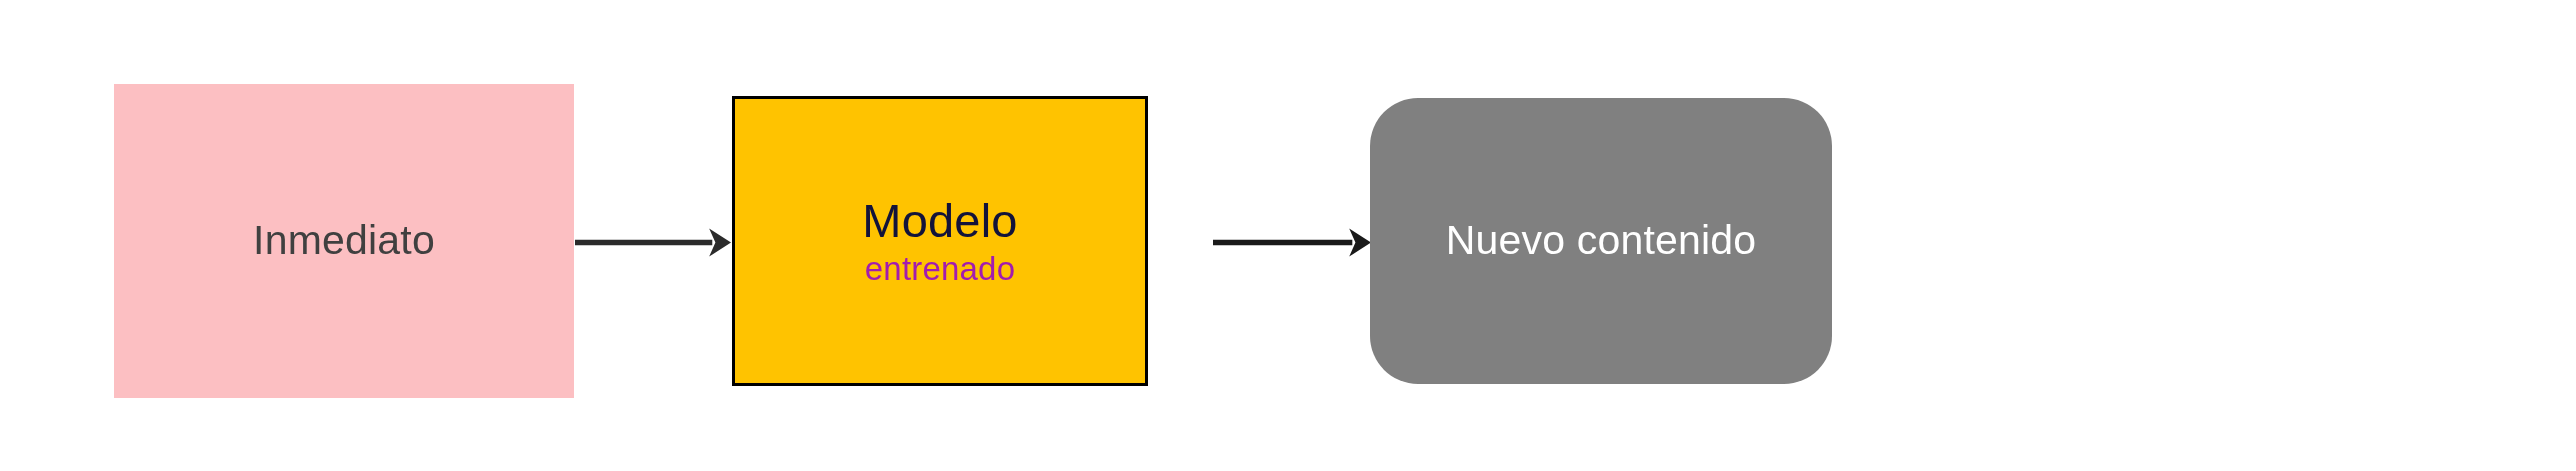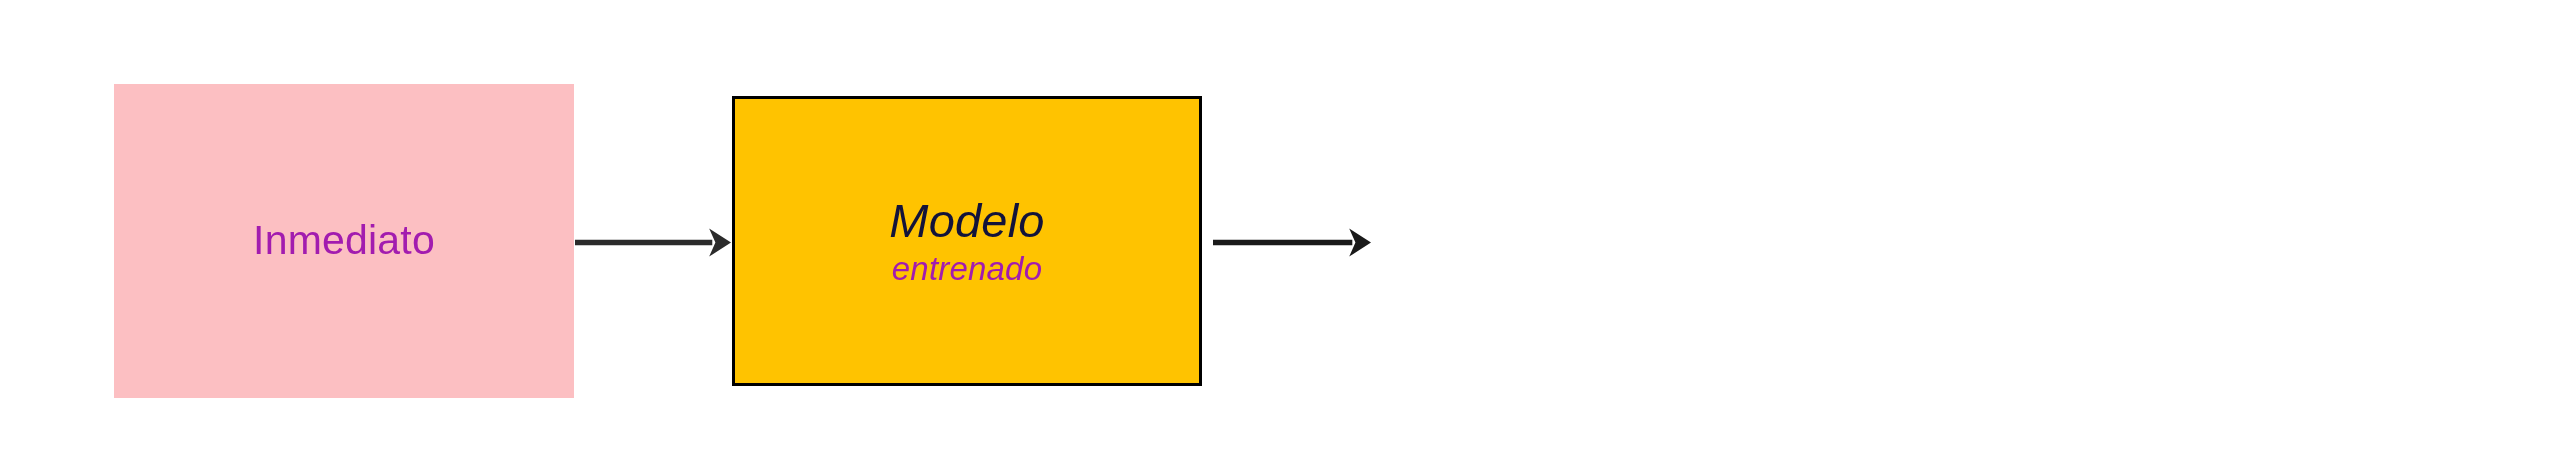--- a/index.html
+++ b/index.html
@@ -31,32 +31,31 @@
   #node-prompt {
     left: 114px;
     top: 84px;
     width: 460px;
     height: 314px;
     background: #fcbfc2;
     border: none;
   }
   #node-prompt .label-main {
     font-size: 41px;
-    color: #a21caf;
+    color: #404040;
     letter-spacing: 0.2px;
   }
   
   #node-model {
     left: 732px;
     top: 96px;
-    width: 470px;
+    width: 416px;
     height: 290px;
     background: #ffc300;
     border: 3.1px solid #000000;
-    font-style: italic;
   }
   #node-model .label-main {
     font-size: 47px;
     color: #13133a;
     margin-bottom: 4.7px;
     letter-spacing: 0.2px;
   }
   #node-model .label-sub {
     font-size: 33px;
     color: #a21caf;
@@ -118,15 +117,18 @@
     <span class="label-sub">entrenado</span>
   </div>
 
   <div class="arrow" id="arrow-model-to-output">
     <svg viewBox="0 0 203 60" preserveAspectRatio="none">
       <line x1="0" y1="30" x2="179" y2="30" stroke="#1a1a1a" stroke-width="7"></line>
       <polygon points="175,12 203,30 175,48 183,30" fill="#1a1a1a"></polygon>
     </svg>
   </div>
 
+  <div class="node" id="node-output">
+    <span class="label-main">Nuevo contenido</span>
+  </div>
 
 </div>
 
 
 </body></html>

